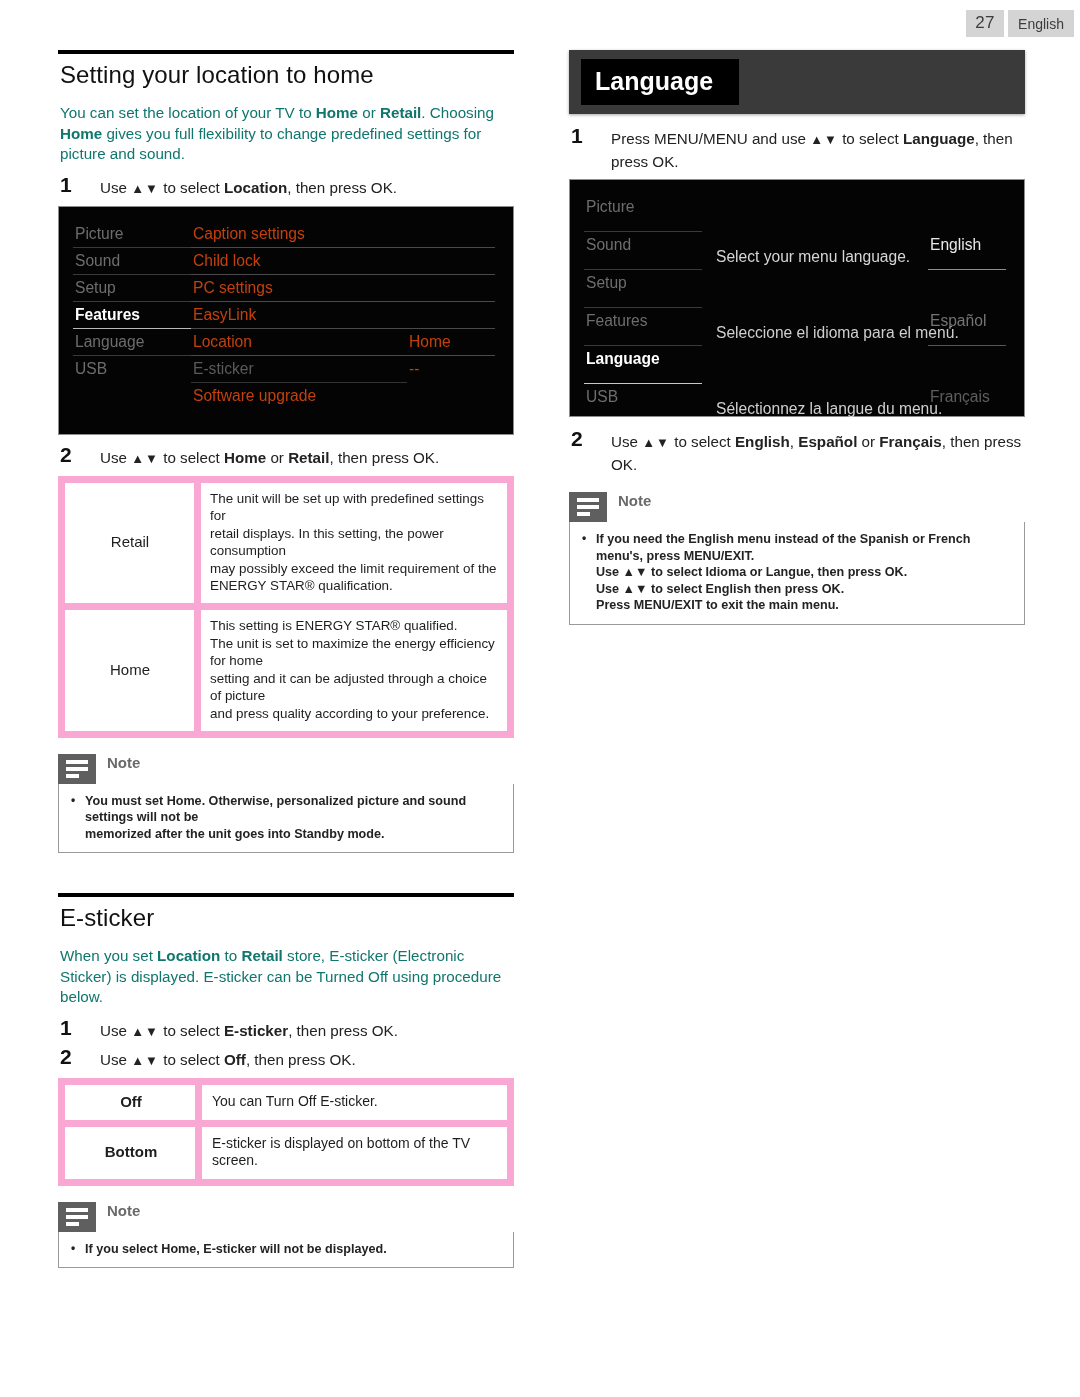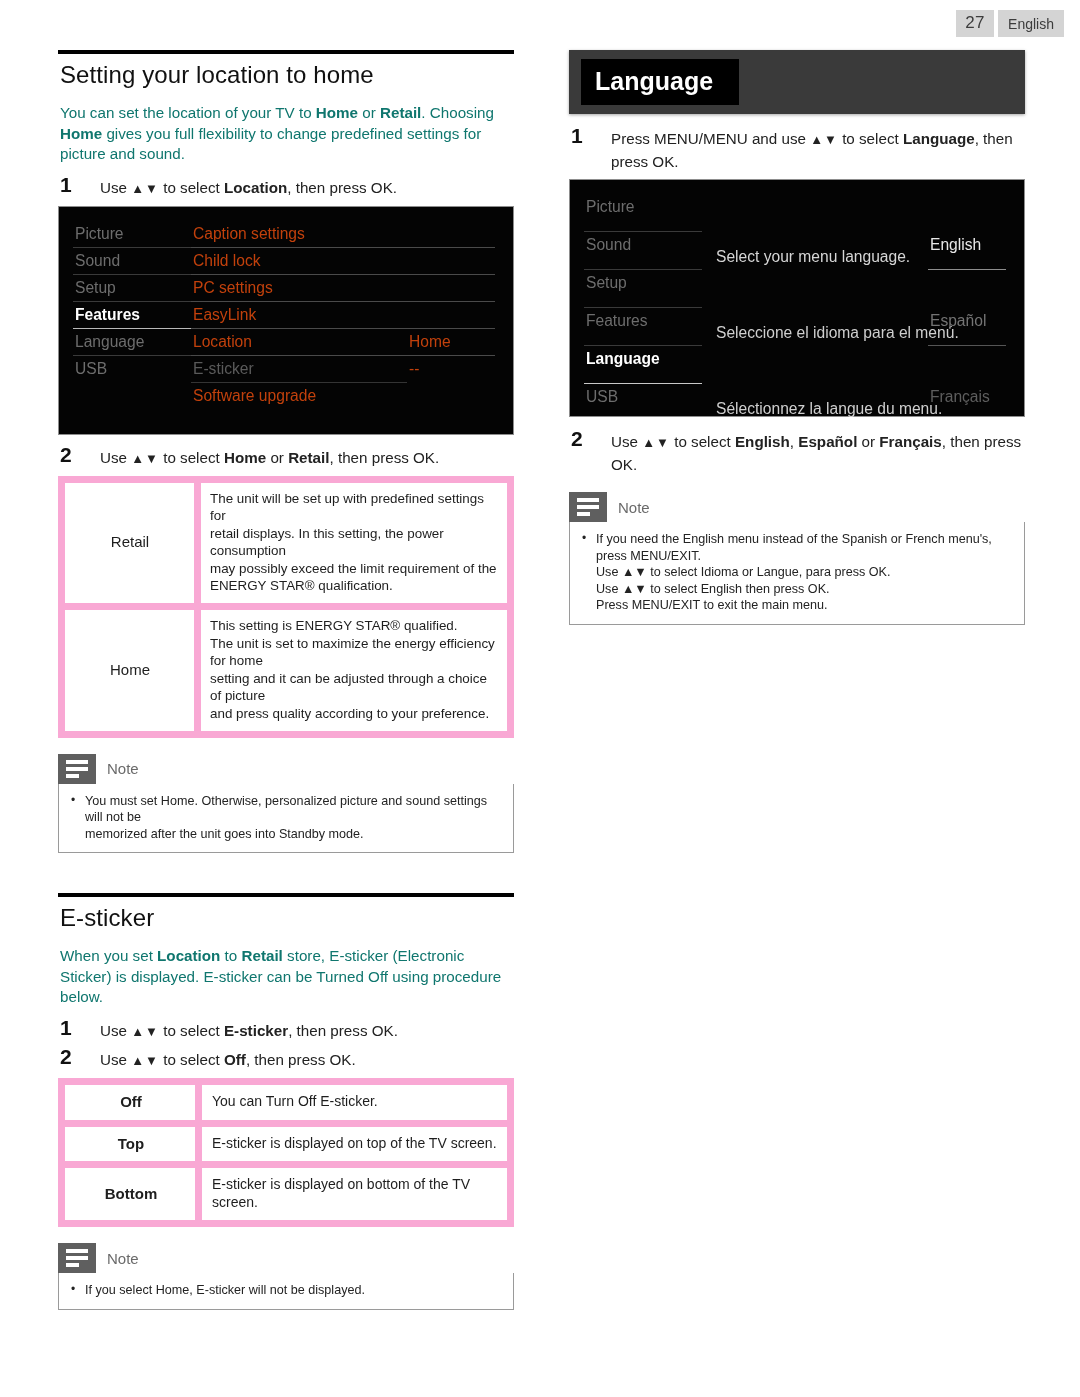--- a/index.html
+++ b/index.html
@@ -13,21 +13,21 @@
     font-family: "Liberation Sans", sans-serif;
     color: #1a1a1a;
     position: relative;
     overflow: hidden;
   }
 
   
   .page-header {
     position: absolute;
     top: 10px;
-    right: 16px;
+    right: 6px;
     display: flex;
     align-items: stretch;
     gap: 4px;
   }
   .page-num {
     background: #d4d4d4;
     color: #3c3c3c;
     font-size: 17px;
     padding: 3px 9px 4px 9px;
     line-height: 20px;
@@ -186,21 +186,21 @@
   }
   table.doc.big td.label { font-size: 15px; }
   table.doc.esticker td.label { font-weight: bold; }
   table.doc.esticker td { padding: 8px 8px 9px 10px; }
   table.doc.esticker td.desc { font-size: 14px; }
 
   
   .note { margin-top: 16px; }
   .note-head {
     display: flex;
-    align-items: center;
+    font-weight: bold;
   }
   .note-icon {
     width: 38px;
     height: 30px;
     background: #5f5f5f;
     display: flex;
     flex-direction: column;
     justify-content: center;
     align-items: flex-start;
     padding-left: 8px;
@@ -214,20 +214,21 @@
   .note-label {
     color: #6a6a6a;
     font-size: 15px;
     margin-left: 11px;
   }
   .note-body {
     border: 1px solid #9a9a9a;
     border-top: none;
     padding: 9px 10px 10px 10px;
     margin-top: 0;
+    font-weight: bold;
   }
   .note-body ul { margin: 0; padding: 0; list-style: none; }
   .note-body li {
     position: relative;
     padding-left: 16px;
     font-size: 12.6px;
     line-height: 16.6px;
     color: #232323;
   }
   .note-body li::before {
@@ -358,24 +359,20 @@
     <span class="num">2</span><span>Use </span><span class="arrows">▲▼</span><span> to select </span><span class="b">Off</span><span>, then press OK.</span>
   </div>
 
   <table class="doc esticker">
     <tbody>
         <tr>
       <td class="label">Off</td>
       <td class="desc">You can Turn Off E-sticker.</td>
     </tr>
     <tr>
-      <td class="label">Top</td>
-      <td class="desc">E-sticker is displayed on top of the TV screen.</td>
-    </tr>
-    <tr>
       <td class="label">Bottom</td>
       <td class="desc">E-sticker is displayed on bottom of the TV screen.</td>
     </tr>
   </tbody>
     </table>
 
   <div class="note">
     <div class="note-head">
       <div class="note-icon">
           <i></i>
@@ -443,21 +440,21 @@
           <i></i>
           <i></i>
           <i></i>
         </div>
       <div class="note-label">Note</div>
     </div>
     <div class="note-body">
       <ul>
         <li>
           <span class="ln">If you need the English menu instead of the Spanish or French menu's, press MENU/EXIT.</span>
-          <span class="ln">Use ▲▼ to select Idioma or Langue, para press OK.</span>
+          <span class="ln">Use ▲▼ to select Idioma or Langue, then press OK.</span>
           <span class="ln">Use ▲▼ to select English then press OK.</span>
           <span class="ln">Press MENU/EXIT to exit the main menu.</span>
         </li>
       </ul>
     </div>
   </div>
 
 </div>
 
 </body></html>

